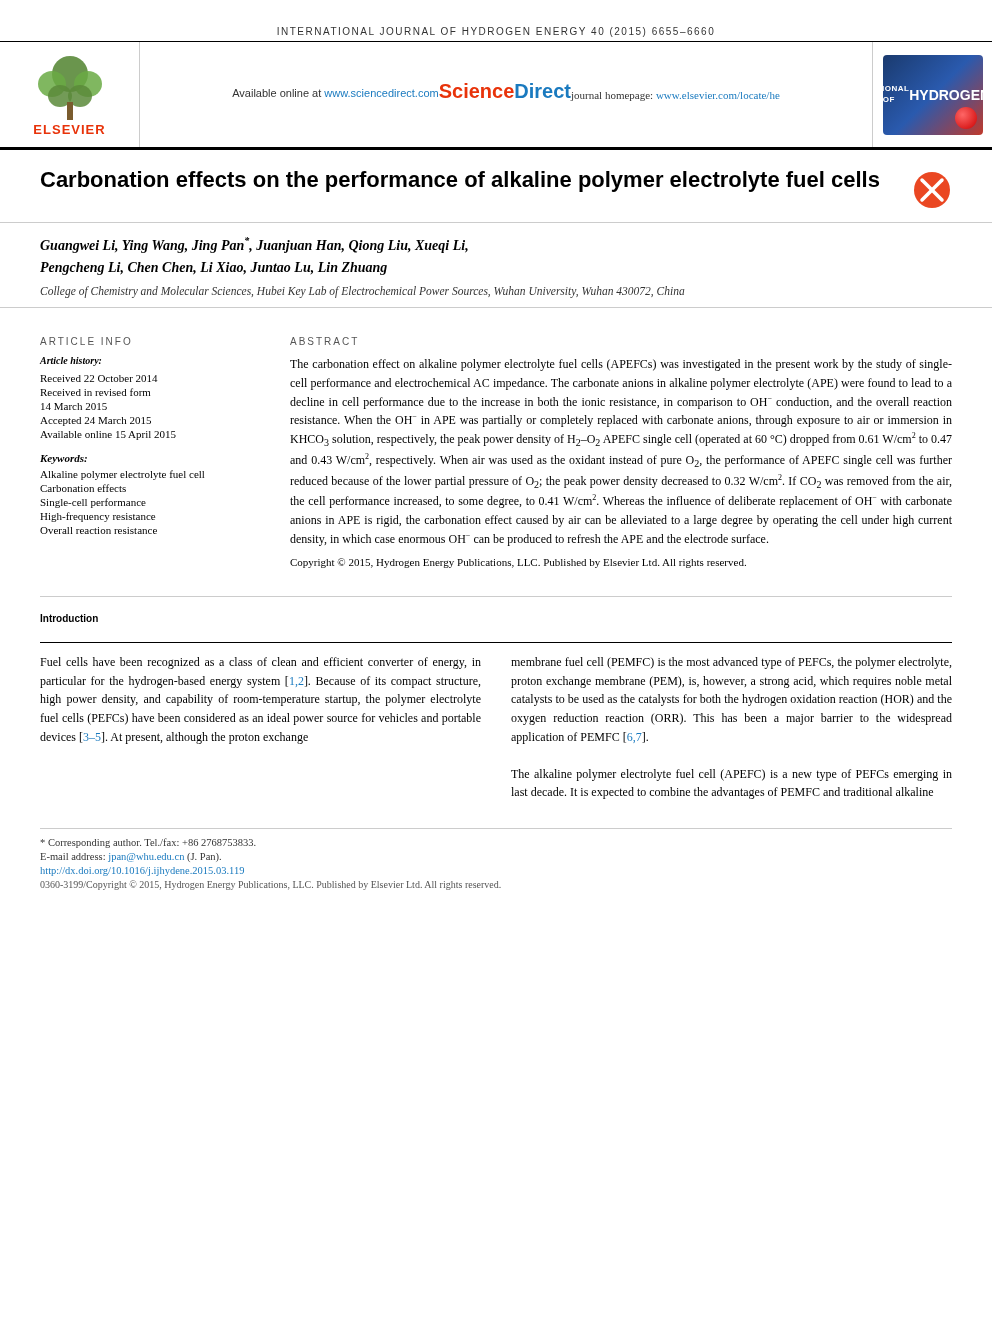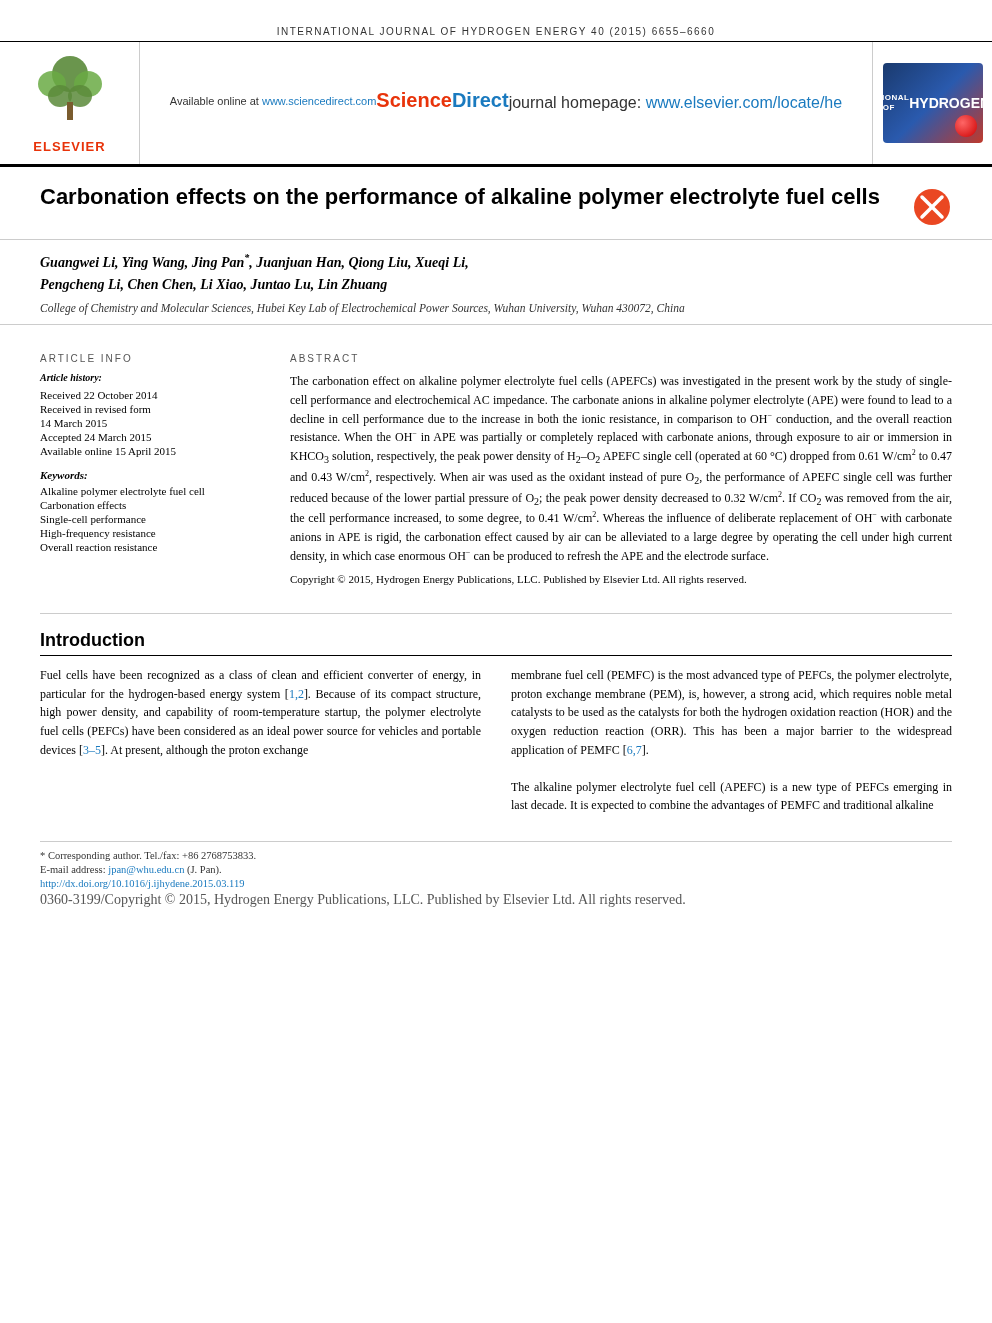--- a/index.html
+++ b/index.html
@@ -45,21 +45,21 @@
     .elsevier-tree {
       width: 80px;
       height: 70px;
     }
 
     .elsevier-text {
       color: #e8330a;
       font-family: Arial, sans-serif;
       font-size: 13px;
       font-weight: bold;
-      margin-top: 17px;
+      margin-top: 0;
       letter-spacing: 1px;
     }
 
     .sciencedirect-area {
       flex: 1;
       display: flex;
       flex-direction: row;
       align-items: center;
       justify-content: center;
       padding: 10px;
@@ -83,22 +83,22 @@
       font-family: Arial, sans-serif;
       font-weight: bold;
       margin-bottom: 6px;
     }
 
     .sciencedirect-logo span {
       color: #1a7abf;
     }
 
     .journal-homepage {
-      font-size: 16px;
-      font-family: Liberation Sans, sans-serif;
+      font-size: 11px;
+      font-family: Liberation Serif, serif;
       color: #333;
     }
 
     .journal-homepage a {
       color: #1a7abf;
       text-decoration: none;
     }
 
     .hydrogen-logo {
       width: 120px;
@@ -253,26 +253,26 @@
     }
 
     
     .section-divider {
       border: none;
       border-top: 1px solid #ccc;
       margin: 0 40px;
     }
 
     .intro-heading {
-      font-size: 18px;
+      font-size: 10px;
       font-weight: bold;
       font-family: Arial, sans-serif;
       margin-bottom: 10px;
       border-bottom: 1px solid #000;
-      padding-bottom: 4px;
+      padding-bottom: 18px;
     }
 
     
     .page-footer {
       border-top: 1px solid #ccc;
       margin: 10px 40px 0;
       padding: 8px 0;
       font-size: 10.5px;
       color: #333;
     }
@@ -280,21 +280,21 @@
     .footer-note {
       margin-bottom: 3px;
     }
 
     .footer-note a {
       color: #1a7abf;
       text-decoration: none;
     }
 
     .footer-copyright {
-      font-size: 14px;
+      font-size: 10px;
       color: #555;
     }
 
     sup {
       font-size: 8px;
     }
 
     .two-col-intro {
       display: flex;
       padding: 0 40px 16px;

